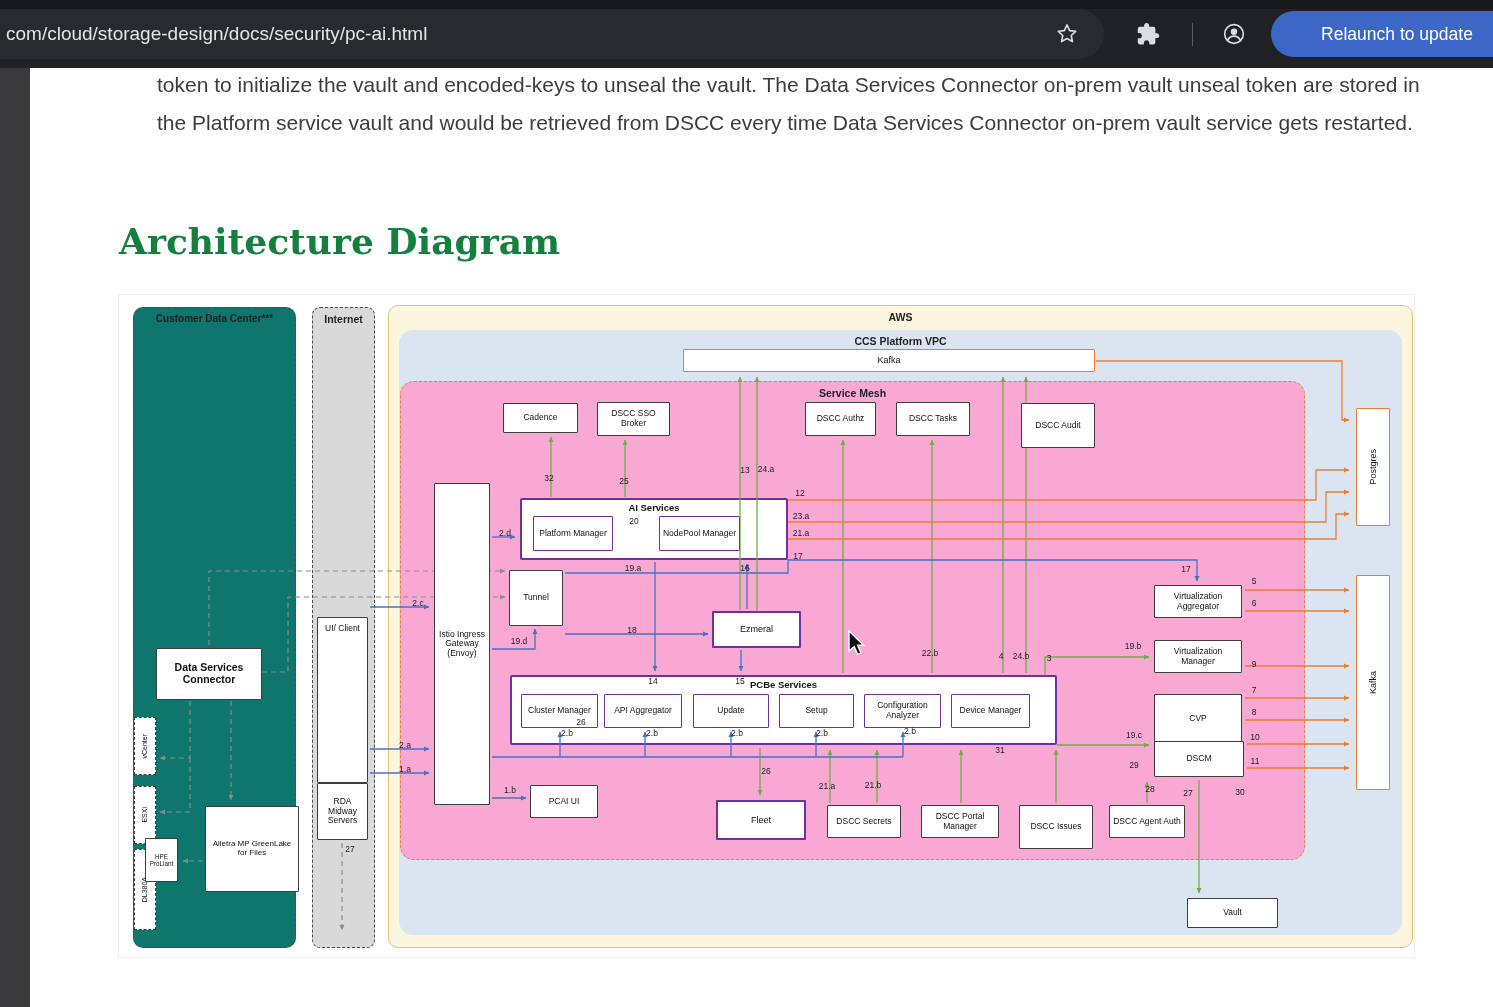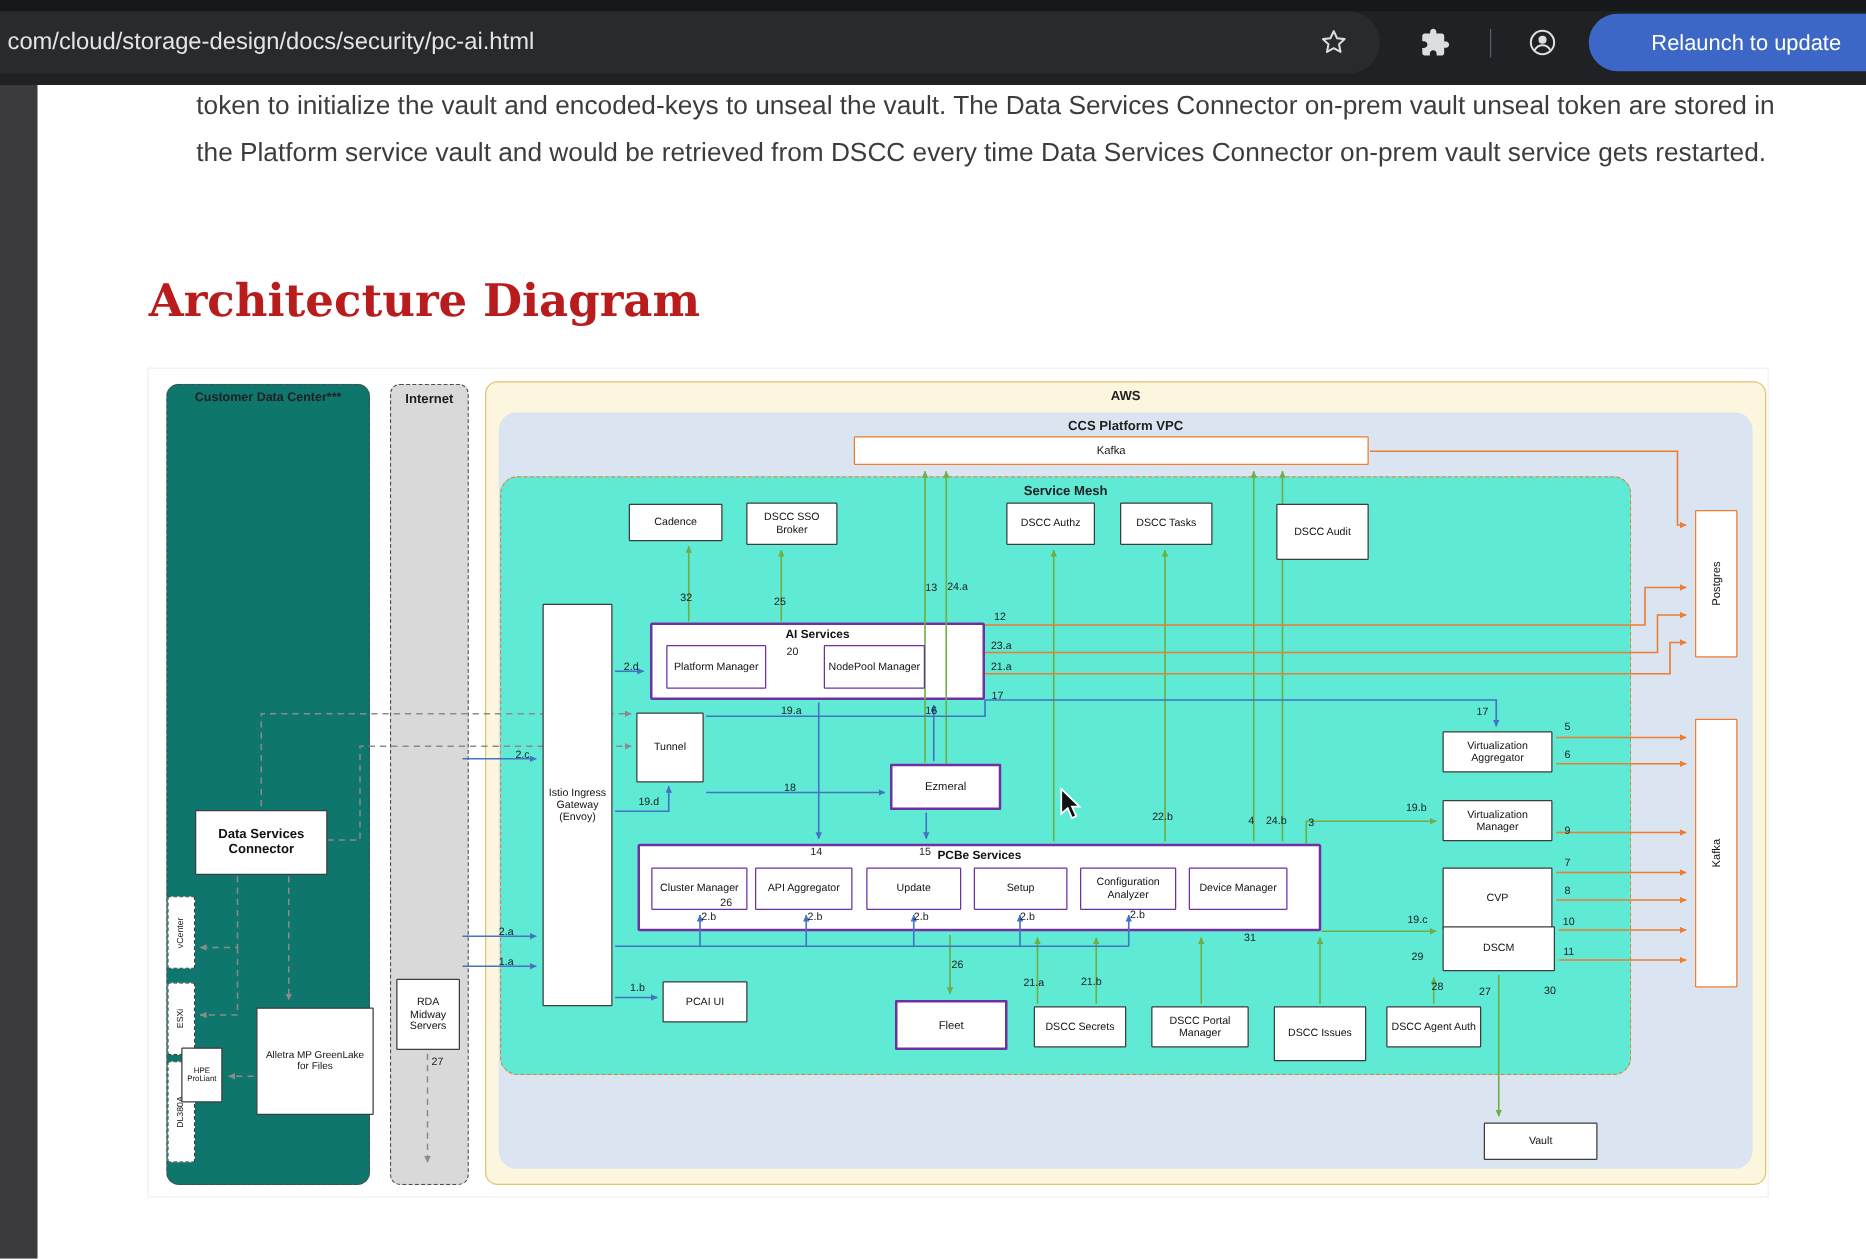--- a/index.html
+++ b/index.html
@@ -9,30 +9,30 @@
 .chrome{position:absolute;left:0;top:0;width:100%;height:68px;background:#202124}
 .tabstrip{position:absolute;top:0;left:0;width:100%;height:9px;background:#17181b}
 .addressbar{position:absolute;left:-26px;top:9px;width:1130px;height:50px;border-radius:25px;background:#292a2d}
 .url{position:absolute;left:32px;top:50%;transform:translateY(-50%);font-size:19px;color:#e4e4e6;white-space:nowrap}
 .chromeicon{position:absolute;width:26px;height:26px;top:21px;cursor:pointer}
 .divider{position:absolute;left:1192px;top:23px;width:1px;height:23px;background:#5a5d61}
 .relaunch{position:absolute;left:1271px;top:11px;width:244px;height:46px;border-radius:23px;background:#3d67c6;color:#fff;font-size:17.5px;display:flex;align-items:center;justify-content:center;border:none;font-family:inherit;padding-left:8px}
 .rail{position:absolute;left:0;top:68px;width:30px;height:939px;background:#3b3b3e}
 
 .para{position:absolute;left:157px;top:66px;width:1278px;font-size:21px;line-height:38px;color:#3c3c3c}
-.h1{position:absolute;left:119px;top:220px;font-family:"DejaVu Serif",serif;font-weight:bold;font-size:36px;color:#b91c1c}
+.h1{position:absolute;left:119px;top:220px;font-family:"DejaVu Serif",serif;font-weight:bold;font-size:36px;color:#15803d}
 .frame{position:absolute;left:118px;top:294px;width:1297px;height:664px;border:1px solid #f0f0f0}
 
 .cont{position:absolute;border-radius:10px}
 .ctitle{position:absolute;top:5px;left:0;width:100%;text-align:center;font-size:10.5px;font-weight:bold;color:#1f1f1f}
 .cdc{background:#0f766e;border:1.5px dashed #4a4a4a}
 .inet{background:#d9d9d9;border:1.5px dashed #4a4a4a;border-radius:8px}
 .aws{background:#fcf6df;border:1.5px solid #e2c46f}
 .vpc{background:#dbe5f2;border-radius:14px}
-.mesh{background:#5eead4;border:1.5px dashed #ed7d31;border-radius:14px}
+.mesh{background:#f9a8d4;border:1.5px dashed #ed7d31;border-radius:14px}
 
 .node{position:absolute;background:#fff;border:1px solid #3d3d3d;display:flex;align-items:center;justify-content:center;text-align:center;font-size:8.5px;line-height:1.12;color:#111;padding:1px;border-radius:1px}
 .p1{border:1.4px solid #7030a0}
 .p2{border:2px solid #7030a0}
 .ob{border:1.2px solid #ed7d31}
 .db{border:1px dashed #3d3d3d}
 .gbox{position:absolute;background:#fff;border:2px solid #7030a0;border-radius:2px}
 .glabel{position:absolute;top:2px;left:0;width:100%;text-align:center;font-weight:bold;font-size:9.5px;color:#111}
 .vtext{writing-mode:vertical-rl;transform:rotate(180deg);font-size:9px;color:#111}
 .vtext.small{font-size:7px}
@@ -222,20 +222,21 @@
   </div>
   <div class="node db" style="left:134px;top:786px;width:22px;height:58px">
     <span class="vtext small">ESXi</span>
   </div>
   <div class="node db" style="left:134px;top:849px;width:22px;height:81px">
     <span class="vtext small">DL380A</span>
   </div>
   <div class="node tiny" style="left:145px;top:838px;width:33px;height:44px">HPE ProLiant</div>
   <div class="node" style="left:205px;top:806px;width:94px;height:86px;font-size:8px">Alletra MP GreenLake for Files</div>
 
+  <div class="node topalign" style="left:317px;top:617px;width:51px;height:166px">UI/ Client</div>
   <div class="node" style="left:317px;top:783px;width:51px;height:57px">RDA Midway Servers</div>
 
   <span class="el" style="left:549px;top:478px">32</span>
   <span class="el" style="left:624px;top:481px">25</span>
   <span class="el" style="left:745px;top:470px">13</span>
   <span class="el" style="left:766px;top:469px">24.a</span>
   <span class="el" style="left:800px;top:493px">12</span>
   <span class="el" style="left:801px;top:516px">23.a</span>
   <span class="el" style="left:801px;top:533px">21.a</span>
   <span class="el" style="left:505px;top:533px">2.d</span>

